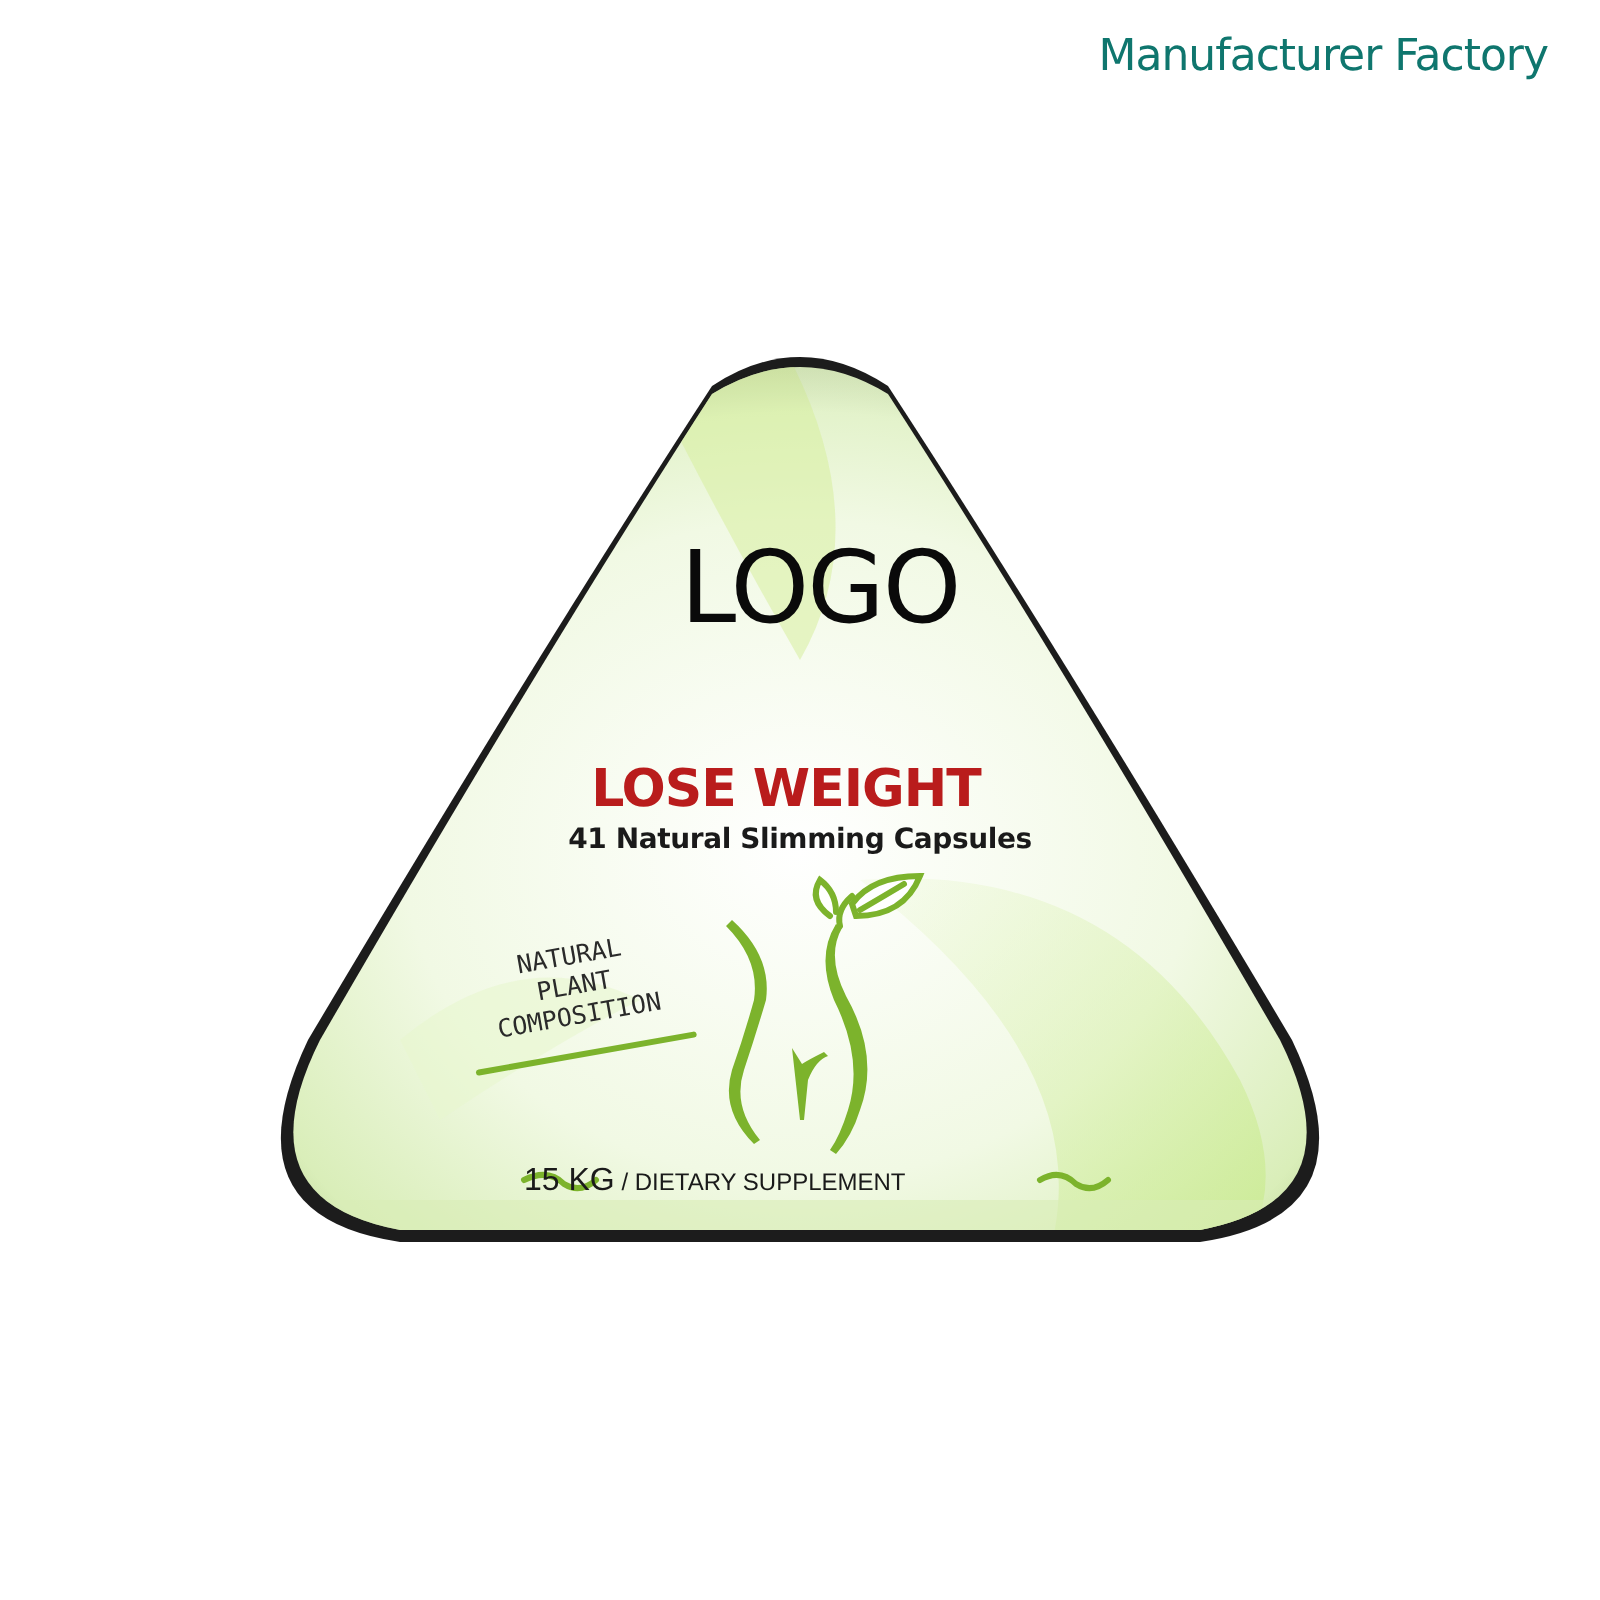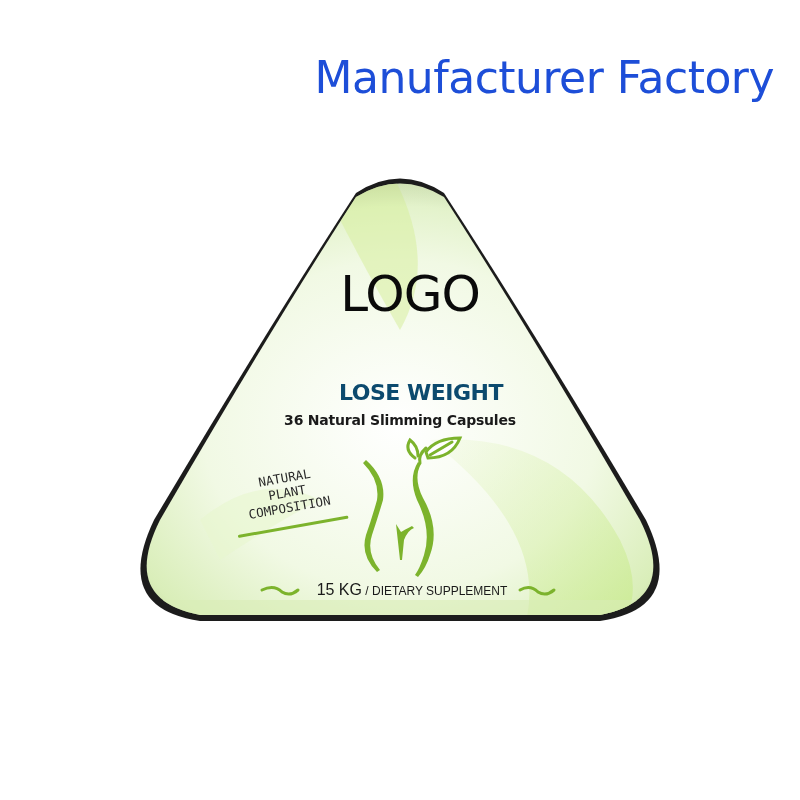--- a/index.html
+++ b/index.html
@@ -1,26 +1,26 @@
 <!DOCTYPE html>
 <html><head>
 <meta charset="utf-8">
 <style>
   html, body { margin: 0; padding: 0; }
   body { width: 800px; height: 800px; background: #ffffff; position: relative; overflow: hidden; font-family: "DejaVu Sans", sans-serif; }
-  .heading { position: absolute; top: 16px; right: 26px; font-family: "DejaVu Sans", sans-serif; font-size: 44px; color: #1d4ed8; letter-spacing: -0.5px; white-space: nowrap; margin-top: 36px; }
+  .heading { position: absolute; top: 16px; right: 26px; font-family: "DejaVu Sans", sans-serif; font-size: 22px; color: #0f766e; letter-spacing: -0.5px; white-space: nowrap; }
   .tin { position: absolute; left: 0; top: 0; width: 800px; height: 800px; }
   .txt { position: absolute; white-space: nowrap; }
   .logo { left: 340px; top: 265px; width: 140px; text-align: center; font-family: "DejaVu Sans", sans-serif; font-size: 50px; color: #0a0a0a; letter-spacing: -1px; }
-  .lose { left: 296px; top: 380px; width: 250px; text-align: center; font-family: "DejaVu Sans", sans-serif; font-weight: bold; font-size: 22px; color: #0c4a6e; letter-spacing: -0.5px; }
+  .lose { left: 268px; top: 380px; width: 250px; text-align: center; font-family: "DejaVu Sans", sans-serif; font-weight: bold; font-size: 26px; color: #b91c1c; letter-spacing: -0.5px; }
   .caps { left: 262px; top: 412px; width: 276px; text-align: center; font-family: "DejaVu Sans", sans-serif; font-weight: bold; font-size: 14px; color: #1a1a1a; letter-spacing: -0.2px; }
   .stamp { left: 222px; top: 470px; width: 130px; transform: rotate(-10deg); transform-origin: center; font-family: "DejaVu Sans Mono", monospace; font-size: 12.5px; color: #2a2a2a; text-align: center; line-height: 15px; }
   .stamp span { display: block; }
   .stamp-underline { position: absolute; left: 238px; top: 535px; width: 112px; height: 3px; background: #7cb32c; transform: rotate(-10deg); transform-origin: left center; border-radius: 2px; }
-  .supp { left: 262px; top: 580px; width: 300px; text-align: center; color: #1a1a1a; }
+  .supp { left: 262px; top: 580px; width: 300px; text-align: left; color: #1a1a1a; }
   .supp .kg { font-family: "Liberation Sans", sans-serif; font-size: 16px; }
   .supp .rest { font-family: "Liberation Sans", sans-serif; font-size: 12px; }
 </style>
 </head>
 <body>
 
 <div class="heading">Manufacturer Factory</div>
 
 <svg class="tin" viewBox="0 0 800 800" xmlns="http://www.w3.org/2000/svg">
   <defs>
@@ -71,21 +71,21 @@
     <path d="M 426 452 Q 436 438 460 438 Q 452 458 428 458 Z" fill="#ffffff"></path>
     <path d="M 430 455 Q 442 448 452 442"></path>
   </g>
 
   <path d="M 262 590 Q 274 584 282 592 Q 290 597 298 590" fill="none" stroke="#7cb32c" stroke-width="3" stroke-linecap="round"></path>
   <path d="M 520 590 Q 530 584 538 592 Q 546 597 554 590" fill="none" stroke="#7cb32c" stroke-width="3" stroke-linecap="round"></path>
 </svg>
 
 <div class="txt logo">LOGO</div>
 <div class="txt lose">LOSE WEIGHT</div>
-<div class="txt caps">36 Natural Slimming Capsules</div>
+<div class="txt caps">41 Natural Slimming Capsules</div>
 
 <div class="txt stamp">
   <span>NATURAL</span>
   <span>PLANT</span>
   <span>COMPOSITION</span>
 </div>
 <div class="stamp-underline"></div>
 
 <div class="txt supp">
   <span class="kg">15 KG</span><span class="rest"> / </span><span class="rest">DIETARY SUPPLEMENT</span>

